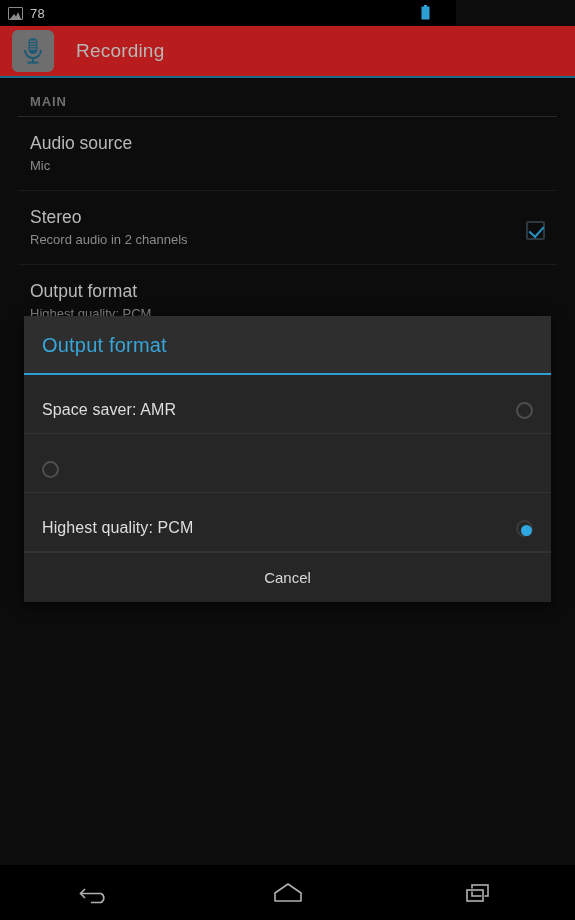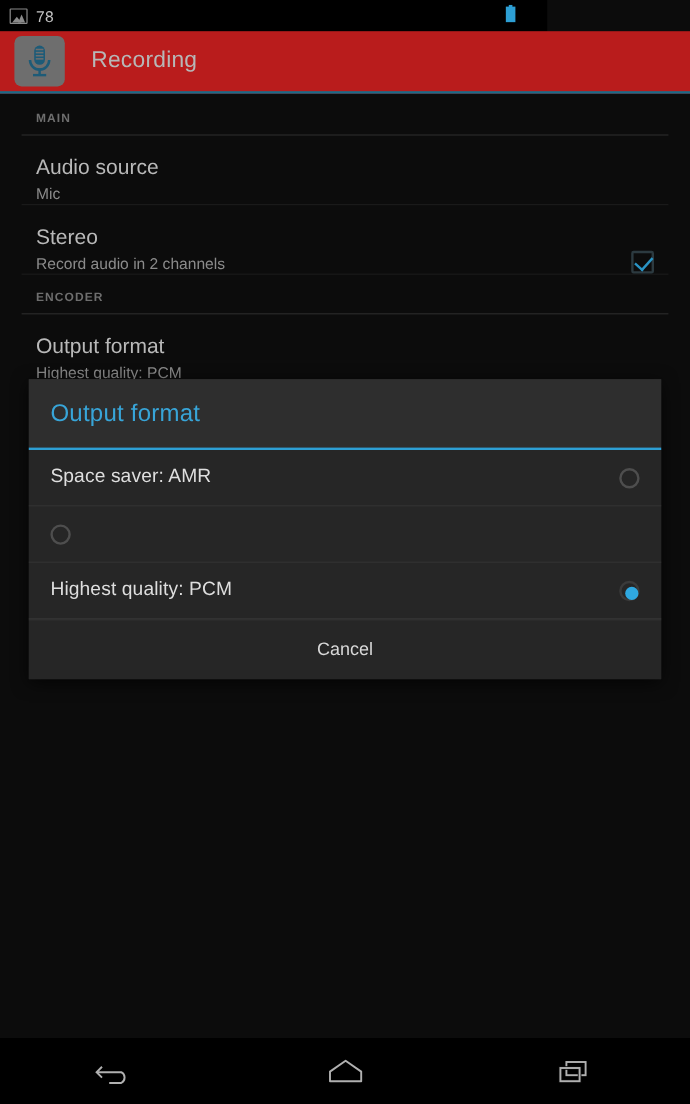--- a/index.html
+++ b/index.html
@@ -71,34 +71,34 @@
 
   
   #settings-list {
     position:absolute; top:80px; left:0;
     width:575px;
     padding:0;
   }
   .section-header {
     padding:14px 30px 7px 30px;
     color:#6e6e6e;
-    font-size:10px;
+    font-size:13px;
     font-weight:bold;
     letter-spacing:.9px;
     border-bottom:1px solid #2a2a2a;
     margin:0 18px 0 18px;
     padding-left:12px;
   }
   .pref-row {
     position:relative;
-    padding:15px 30px 0 30px;
+    padding:15px 30px 16px 30px;
     border-bottom:1px solid #1a1a1a;
     margin:0 18px;
     padding-left:12px; padding-right:12px;
-    display:flex; align-items:flex-end;
+    display:flex; align-items:center;
   }
   .pref-row.no-div { border-bottom:none; }
   .pref-texts { flex:1 1 auto; }
   .pref-title { color:#b9b9b9; font-size:17.5px; line-height:22px; }
   .pref-sub { color:#8b8b8b; font-size:13px; margin-top:4px; line-height:16px; }
   .checkbox {
     width:19px; height:19px;
     border:2px solid #2c3a40;
     border-radius:2px;
     position:relative;
@@ -133,20 +133,21 @@
     font-size:20px;
     letter-spacing:.2px;
   }
   #dialog-options { background:#262626; }
   .option-row {
     display:flex; align-items:center;
     padding:0 18px;
     height:47px;
     border-bottom:1px solid #323232;
     cursor:pointer;
+    margin-top:12px;
   }
   .option-label {
     flex:1 1 auto;
     color:#dedede;
     font-size:16px;
     letter-spacing:.1px;
   }
   .radio {
     width:17px; height:17px;
     border:2px solid #4e4e4e;
@@ -244,21 +245,20 @@
     </div>
 
     <div class="pref-row">
       <div class="pref-texts">
         <div class="pref-title">Stereo</div>
         <div class="pref-sub">Record audio in 2 channels</div>
       </div>
       <div class="checkbox checked"></div>
     </div>
 
-    <div class="section-header">ENCODER</div>
 
     <div class="pref-row no-div">
       <div class="pref-texts">
         <div class="pref-title">Output format</div>
         <div class="pref-sub">Highest quality: PCM</div>
       </div>
     </div>
   </div>
 
   <div id="dialog">

